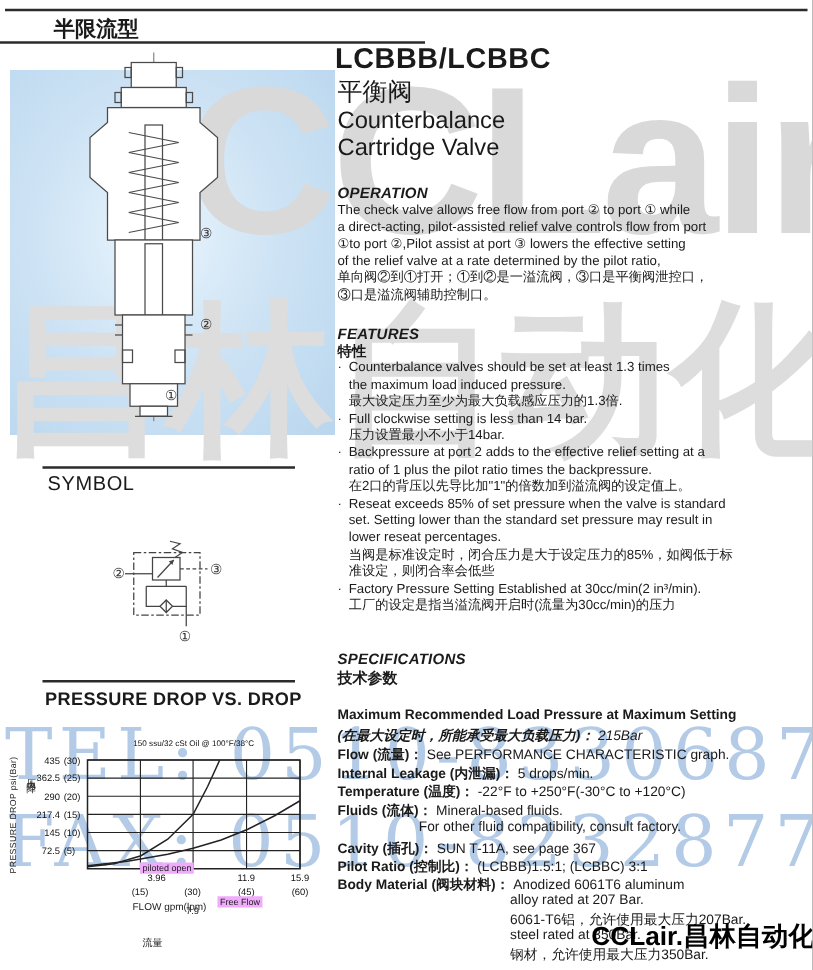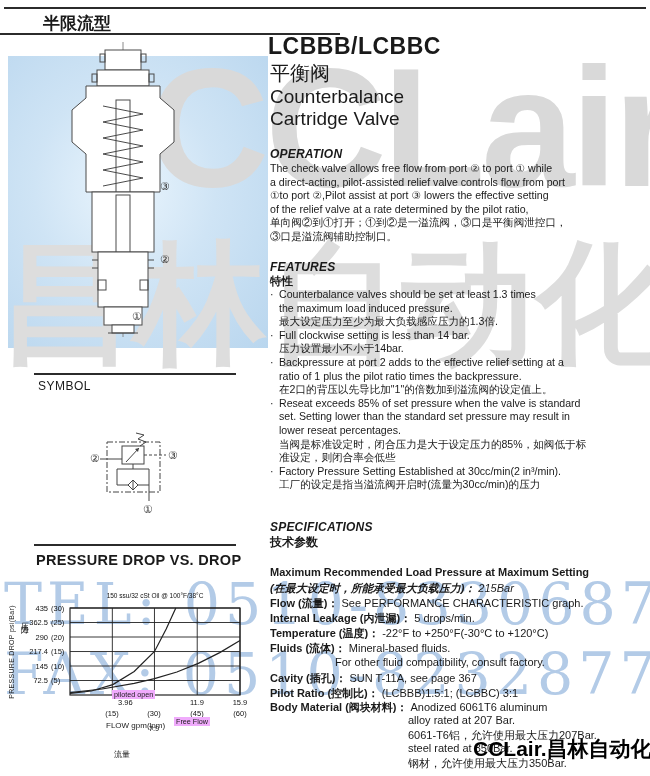--- a/index.html
+++ b/index.html
@@ -27,21 +27,21 @@
   .subtitle{left:270px;font-size:19px;}
   .sec-head{font-size:12px;font-weight:bold;letter-spacing:.2px;font-style:italic;}
   .sec-head-cn{font-size:11.5px;font-weight:bold;}
   .body-txt{font-size:10.6px;line-height:13.6px;white-space:pre-line;width:378px;}
   .bullets{left:270px;top:288px;width:380px;font-size:10.6px;line-height:13.6px;}
   .bullet{display:flex;}
   .bullet .dot{width:9px;flex:none;}
   .bullet .btxt{flex:1;white-space:pre-line;}
   .spec-row{left:270px;width:378px;font-size:11px;white-space:nowrap;}
   .spec-row b{margin-right:3px;}
-  .sym-head{left:38px;top:379px;font-size:12px;letter-spacing:.5px;}
+  .sym-head{left:38px;top:379px;font-size:16px;letter-spacing:.5px;}
   .chart-head{left:36px;top:552px;font-size:14.5px;font-weight:bold;letter-spacing:.3px;}
   .port-lbl{font-size:11px;color:#333;}
   .tick{font-size:7.5px;color:#111;}
   .ylab-en{left:8px;top:702px;width:100px;text-align:center;font-size:7px;
       transform-origin:0 0;transform:rotate(-90deg);letter-spacing:.3px;}
   .ylab-cn{left:18px;top:616px;writing-mode:vertical-rl;font-size:8px;letter-spacing:2px;}
   .series-lbl{font-size:7.2px;background:#f0abfc;padding:0 2px;white-space:nowrap;margin-top:48px;}
   svg{overflow:visible;}
 </style>
 </head>

